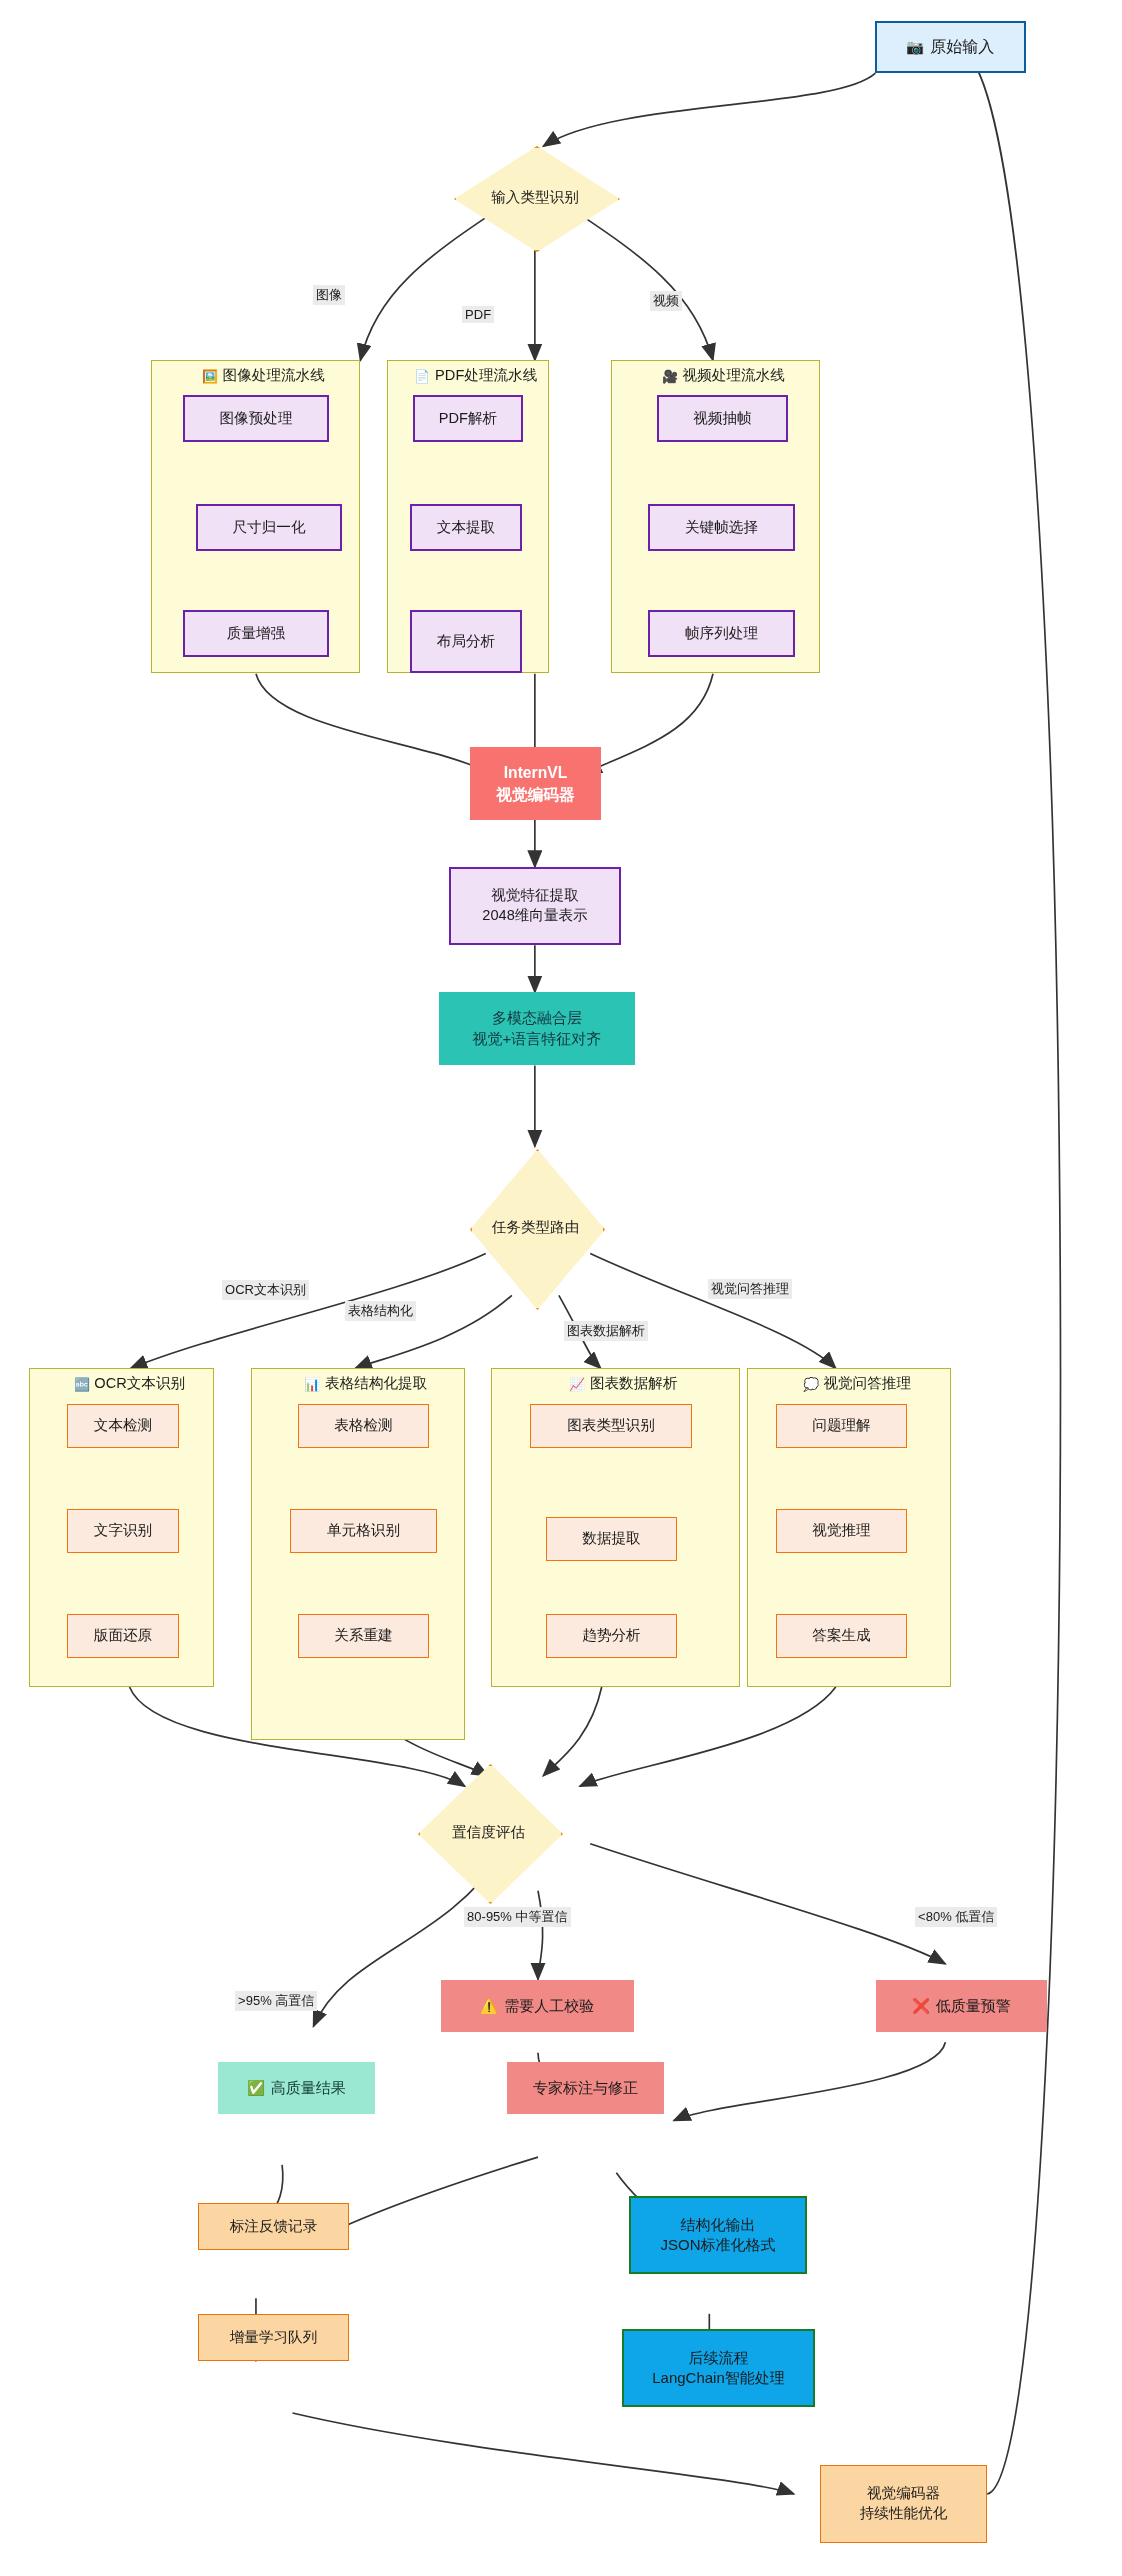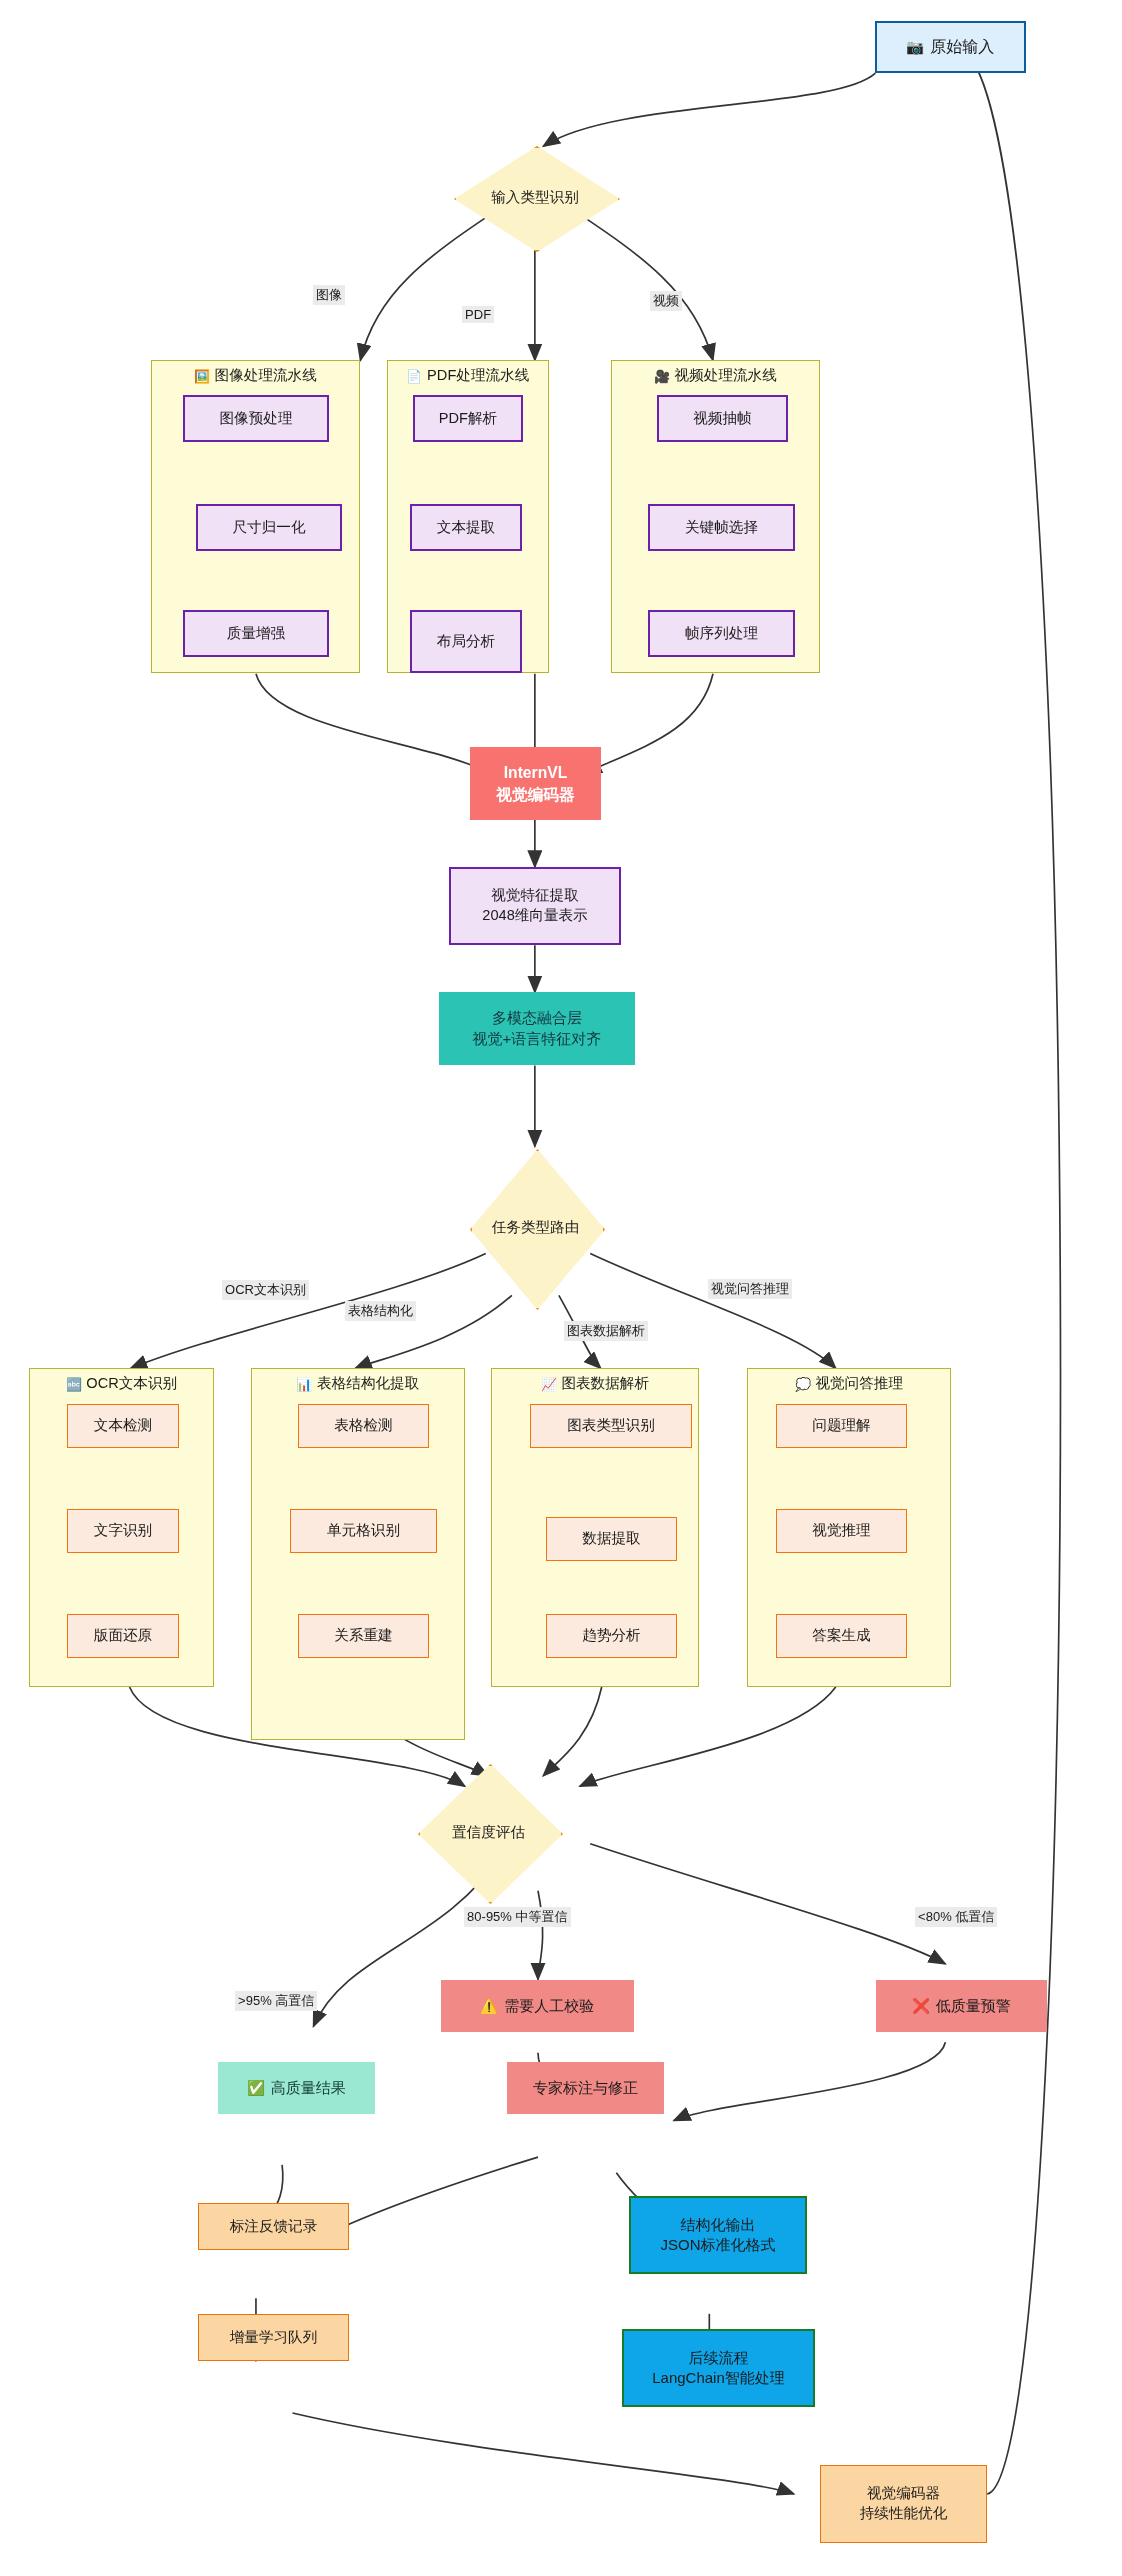--- a/index.html
+++ b/index.html
@@ -14,21 +14,21 @@
   .n-start{background:#ddeefc;border:2.1px solid #0b5d9e;color:#1b1b1b;font-size:16px;}
   .n-diamond-wrap{position:absolute;}
   .n-diamond-shape{position:absolute;left:0;top:0;width:100%;height:100%;
         background:#fdf3c9;border:2.1px solid #f08c1b;
         clip-path:polygon(50% 0%,100% 50%,50% 100%,0% 50%);}
   .n-diamond-label{position:absolute;left:0;top:0;width:100%;height:100%;
         display:flex;align-items:center;justify-content:center;font-size:14.6px;color:#222;}
 
   .n-purple{background:#f1e1f7;border:2.1px solid #6b21a8;color:#1b1b1b;font-size:14.6px;}
   .n-sub{position:absolute;background:#fdfcd6;border:1.6px solid #b6b531;box-sizing:border-box;}
-  .sub-title{position:absolute;top:5.2px;left:0;width:100%;text-align:center;font-size:14.6px;color:#1b1b1b;}
+  .sub-title{position:absolute;top:5.2px;left:8px;width:100%;text-align:center;font-size:14.6px;color:#1b1b1b;}
   .sub-ico{font-size:13px;vertical-align:middle;margin-right:4.2px;}
 
   .n-red{background:#f8736f;border:0;color:#ffffff;font-size:15.7px;font-weight:bold;}
   .n-red-dark{background:#f18a87;border:0;color:#1b1b1b;font-size:15px;}
   .n-teal{background:#2bc4b4;border:0;color:#12343f;font-size:15px;}
   .n-mint{background:#9ae8d2;border:0;color:#133c30;font-size:15px;}
   .n-orangepeach{background:#fdeade;border:1.6px solid #f4730d;color:#1b1b1b;font-size:14.6px;}
   .n-orange{background:#fbd6a3;border:1.6px solid #e8740c;color:#1b1b1b;font-size:14.6px;}
   .n-green{background:#0ea5e9;border:2.1px solid #167c27;color:#1b1b1b;font-size:15px;}
 
@@ -177,21 +177,21 @@
 
   <div class="n-sub" style="left:251px;top:1368px;width:214px;height:372px;">
     <div class="sub-title">
       <span class="sub-ico">📊</span><span>表格结构化提取</span>
     </div>
   </div>
   <div class="node n-orangepeach" style="left:298px;top:1404px;width:131px;height:44px;">表格检测</div>
   <div class="node n-orangepeach" style="left:290px;top:1509px;width:147px;height:44px;">单元格识别</div>
   <div class="node n-orangepeach" style="left:298px;top:1614px;width:131px;height:44px;">关系重建</div>
 
-  <div class="n-sub" style="left:491px;top:1368px;width:208px;height:319px;text-decoration:underline;">
+  <div class="n-sub" style="left:491px;top:1368px;width:249px;height:319px;text-decoration:underline;">
     <div class="sub-title">
       <span class="sub-ico">📈</span><span>图表数据解析</span>
     </div>
   </div>
   <div class="node n-orangepeach" style="left:530px;top:1404px;width:162px;height:44px;">图表类型识别</div>
   <div class="node n-orangepeach" style="left:546px;top:1509px;width:131px;height:44px;margin-top:8px;">数据提取</div>
   <div class="node n-orangepeach" style="left:546px;top:1614px;width:131px;height:44px;">趋势分析</div>
 
   <div class="n-sub" style="left:747px;top:1368px;width:204px;height:319px;">
     <div class="sub-title">

